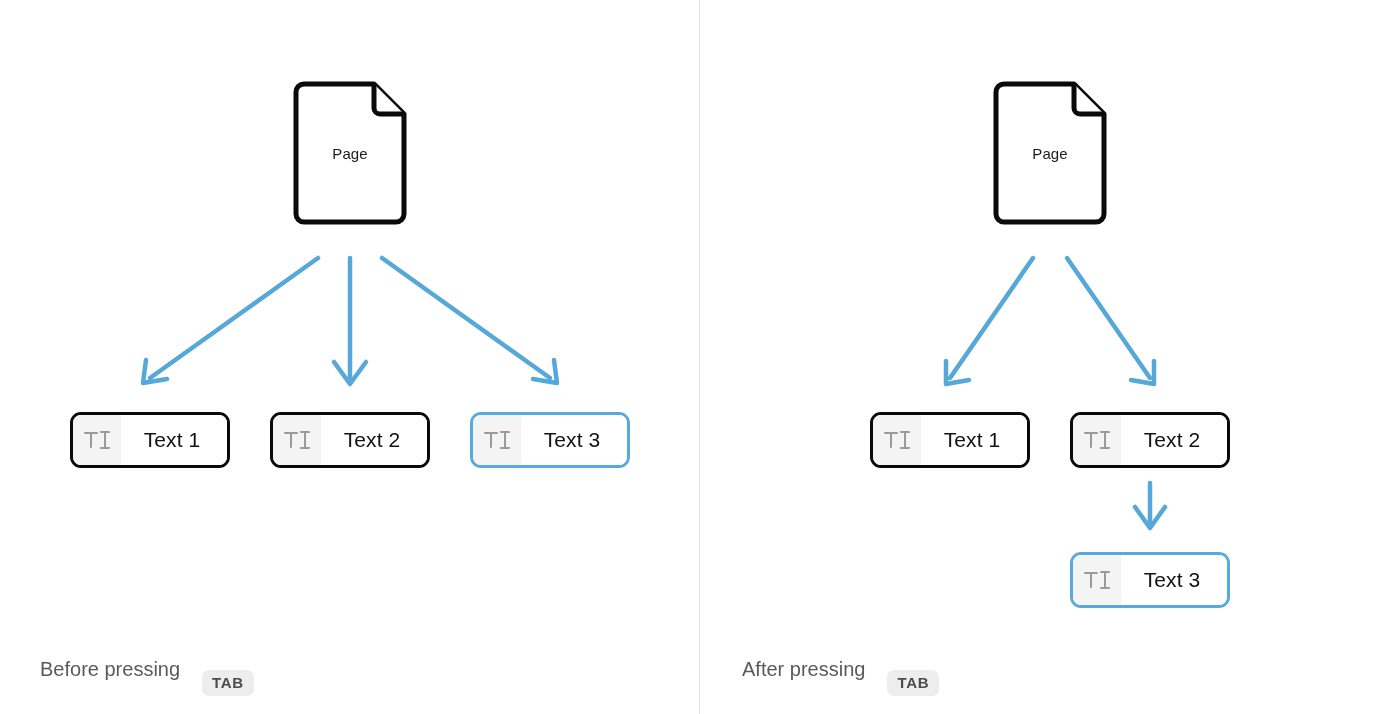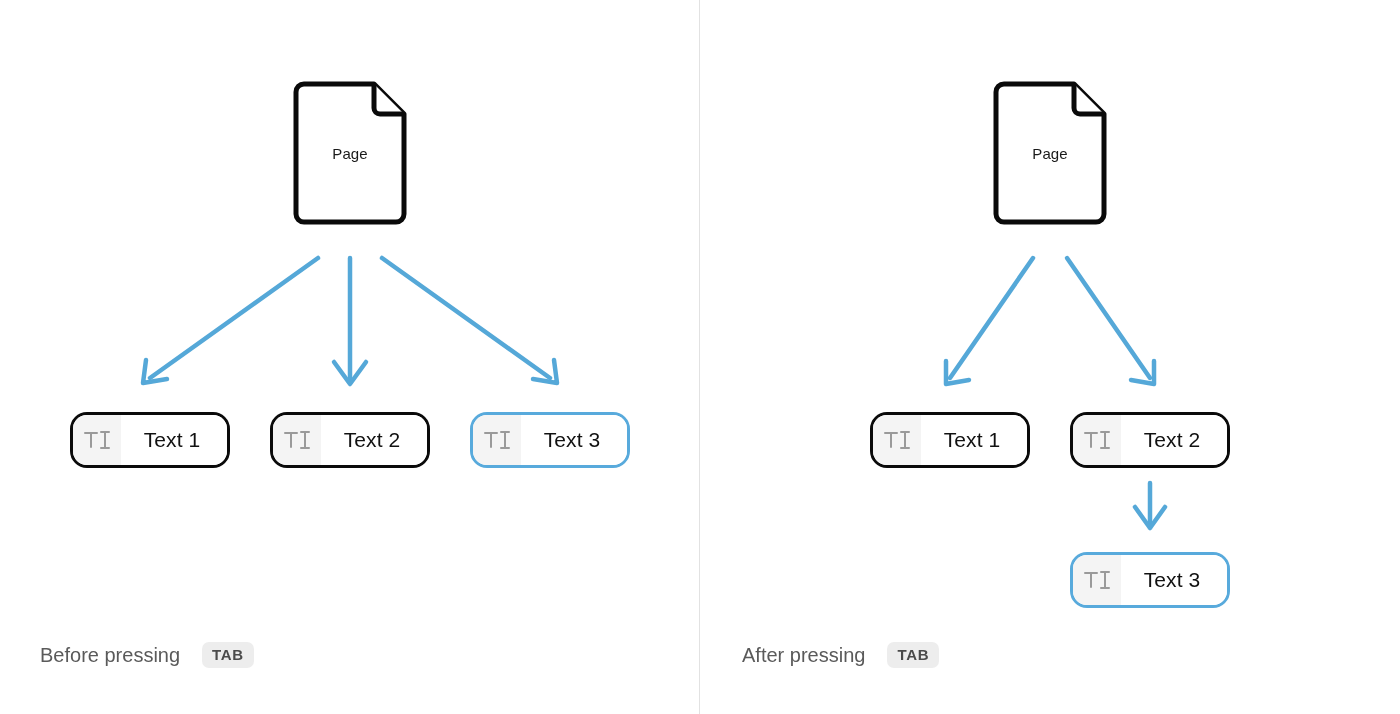--- a/index.html
+++ b/index.html
@@ -67,21 +67,21 @@
     letter-spacing: .1px;
   }
 
   
   .field {
     position: absolute;
     width: 160px;
     height: 56px;
     box-sizing: border-box;
     border: 3px solid #0a0a0a;
-    border-radius: 17px;
+    border-radius: 11px;
     background: #ffffff;
     display: flex;
     align-items: stretch;
     overflow: hidden;
   }
   .field.selected {
     border-color: #58aadc;
   }
   .field-icon {
     width: 48px;
@@ -119,20 +119,21 @@
     align-items: center;
     justify-content: center;
     background: #ededed;
     color: #4b4b4b;
     border-radius: 7px;
     padding: 5px 10px 6px 10px;
     font-size: 15px;
     font-weight: bold;
     letter-spacing: .7px;
     line-height: 1;
+    margin-top: 28px;
   }
 </style>
 </head>
 <body>
 
 <div class="stage">
 
   <div class="divider"></div>
 
   <div class="panel" id="panel-before">

